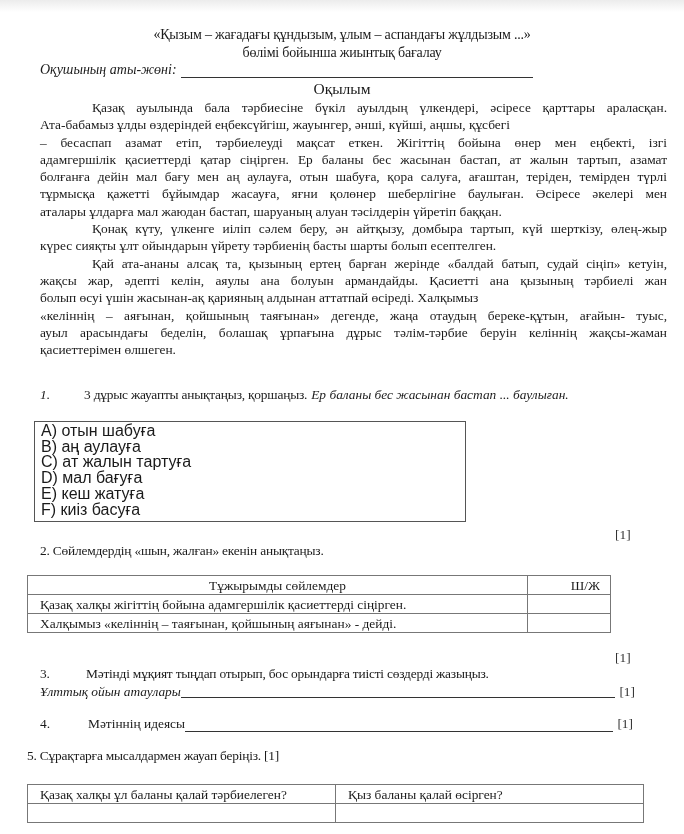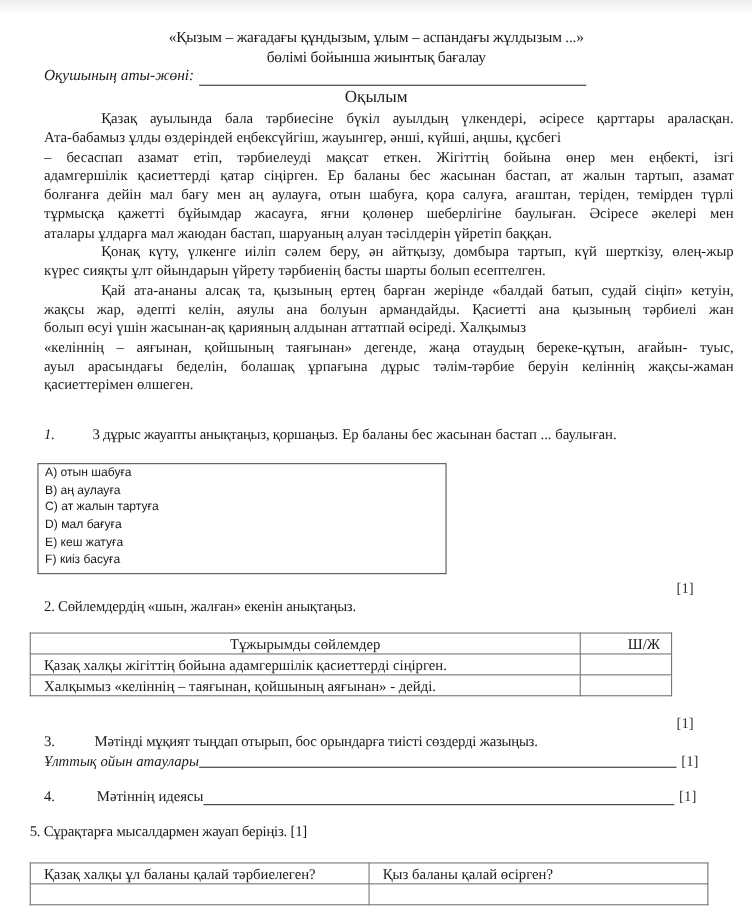--- a/index.html
+++ b/index.html
@@ -17,24 +17,24 @@
   .reading-h { left: 0; width: 684px; top: 80px; text-align: center; font-size: 15.5px; }
 
   .passage { left: 40px; top: 99px; width: 627px; font-size: 13.4px; line-height: 17.3px; text-align: justify; }
   .passage .ind { text-indent: 52px; }
   .passage .line { display: block; text-align: justify; text-align-last: justify; }
   .passage .last { text-align-last: left; }
 
   .q1 { left: 40px; top: 387px; font-size: 13.4px; display: flex; }
   .q1 .num { font-style: italic; width: 44px; }
   .q1 .prompt { letter-spacing: -0.2px; }
-  .q1 .ital { margin-left: 4px; }
+  .q1 .ital { font-style: italic; margin-left: 4px; }
 
-  .optbox { left: 34px; top: 421px; width: 372px; height: 101px; border: 1px solid #555; box-sizing: border-box;
-    padding: 1px 0 0 6px; font-family: "Liberation Sans", sans-serif; font-size: 11px; line-height: 15.7px; }
+  .optbox { left: 34px; top: 421px; width: 432px; height: 101px; border: 1px solid #555; box-sizing: border-box;
+    padding: 1px 0 0 6px; font-family: "Liberation Sans", sans-serif; font-size: 16px; line-height: 15.7px; }
   .optbox div { white-space: nowrap; }
 
   .score { font-size: 13.4px; color: #333; }
   .s1 { left: 615px; top: 527px; }
   .q2 { left: 40px; top: 543px; font-size: 13.4px; letter-spacing: -0.2px; }
 
   table { border-collapse: collapse; font-family: "Liberation Serif", serif; font-size: 13.4px; }
   td, th { border: 1px solid #777; padding: 0 0 0 12px; height: 18px; font-weight: normal; line-height: 17px; }
   .t1 { left: 27px; top: 575px; width: 584px; }
   .t1 th.c1 { text-align: center; padding-left: 0; }

